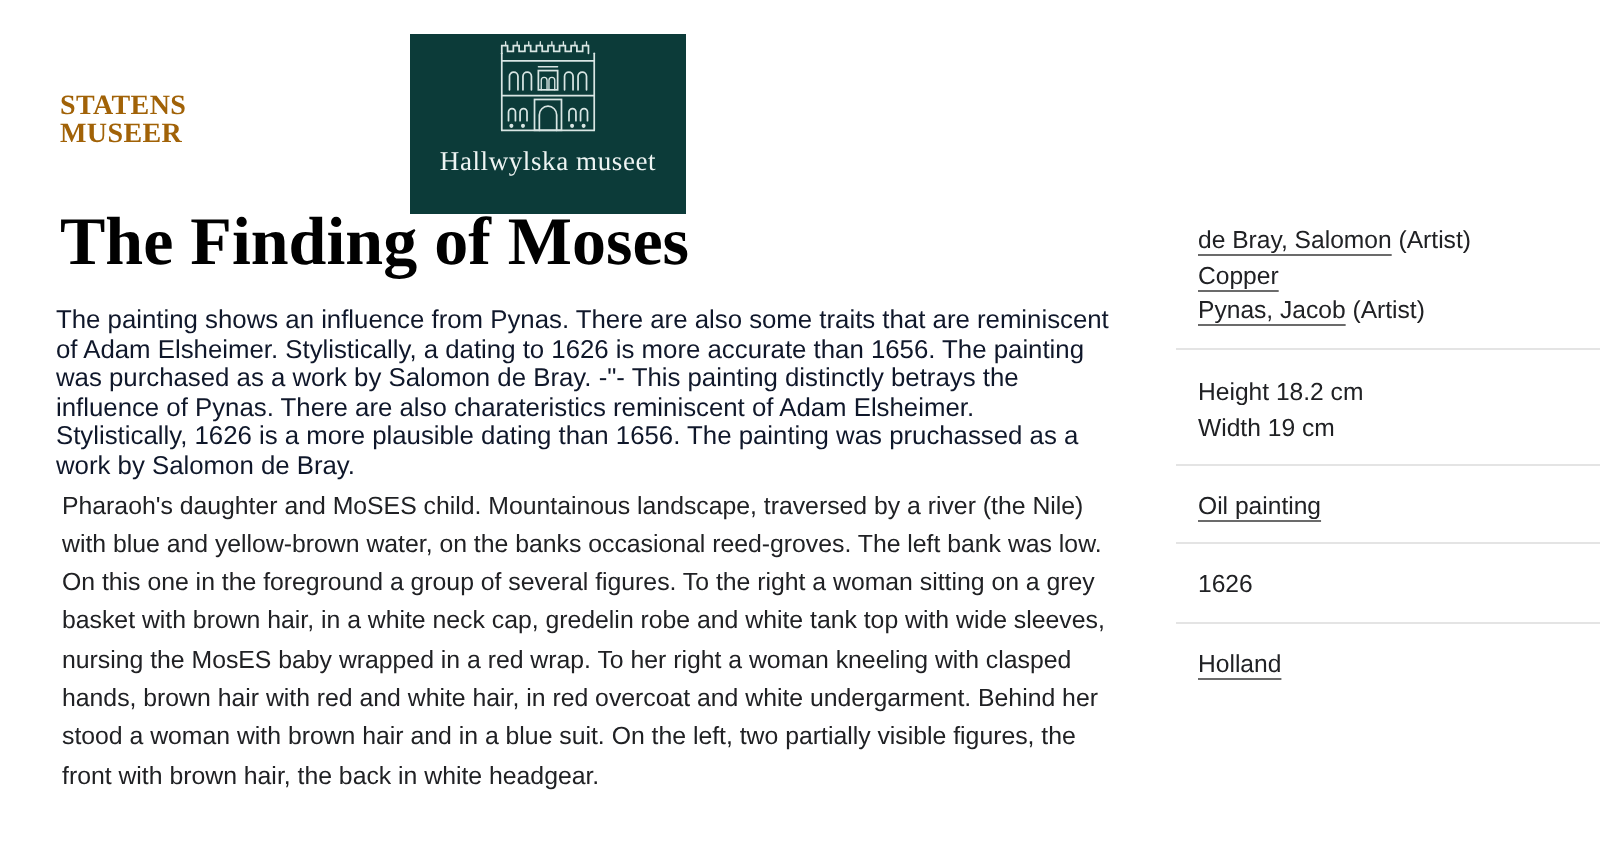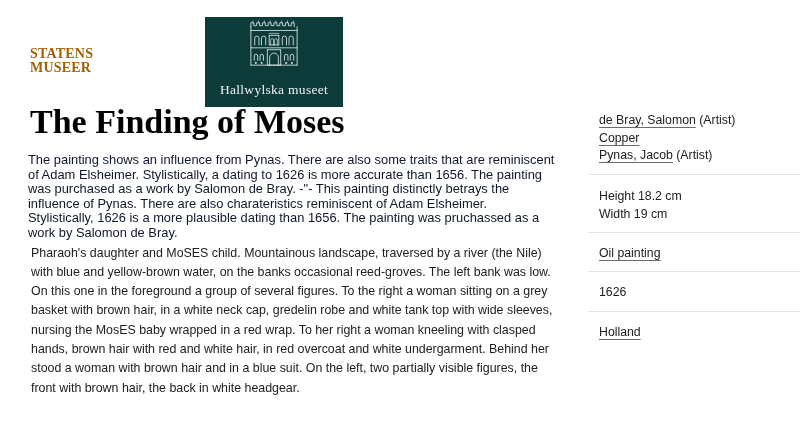--- a/index.html
+++ b/index.html
@@ -15,21 +15,21 @@
     position:absolute;left:30px;top:47px;
     font-family:"Liberation Serif", serif;
     font-weight:bold;font-size:14px;line-height:14px;
     color:#a16207;letter-spacing:.2px;cursor:pointer;
   }
   .logo-text span{display:block;}
 
   .museum-box{
     position:absolute;left:205px;top:17px;width:138px;height:90px;
     background:#0c3b39;color:#ffffff;
-    display:flex;flex-direction:column;align-items:center;justify-content:space-between;
+    display:flex;flex-direction:column;align-items:center;justify-content:flex-start;
     padding-bottom:9px;box-sizing:border-box;cursor:pointer;
   }
   .museum-box svg{display:block;margin-bottom:4px;}
   .museum-label{
     font-family:"Liberation Serif", serif;
     font-size:13.5px;color:#eef4f3;letter-spacing:.3px;
   }
 
   
   .main-col{position:absolute;left:28px;top:104px;width:527px;}

